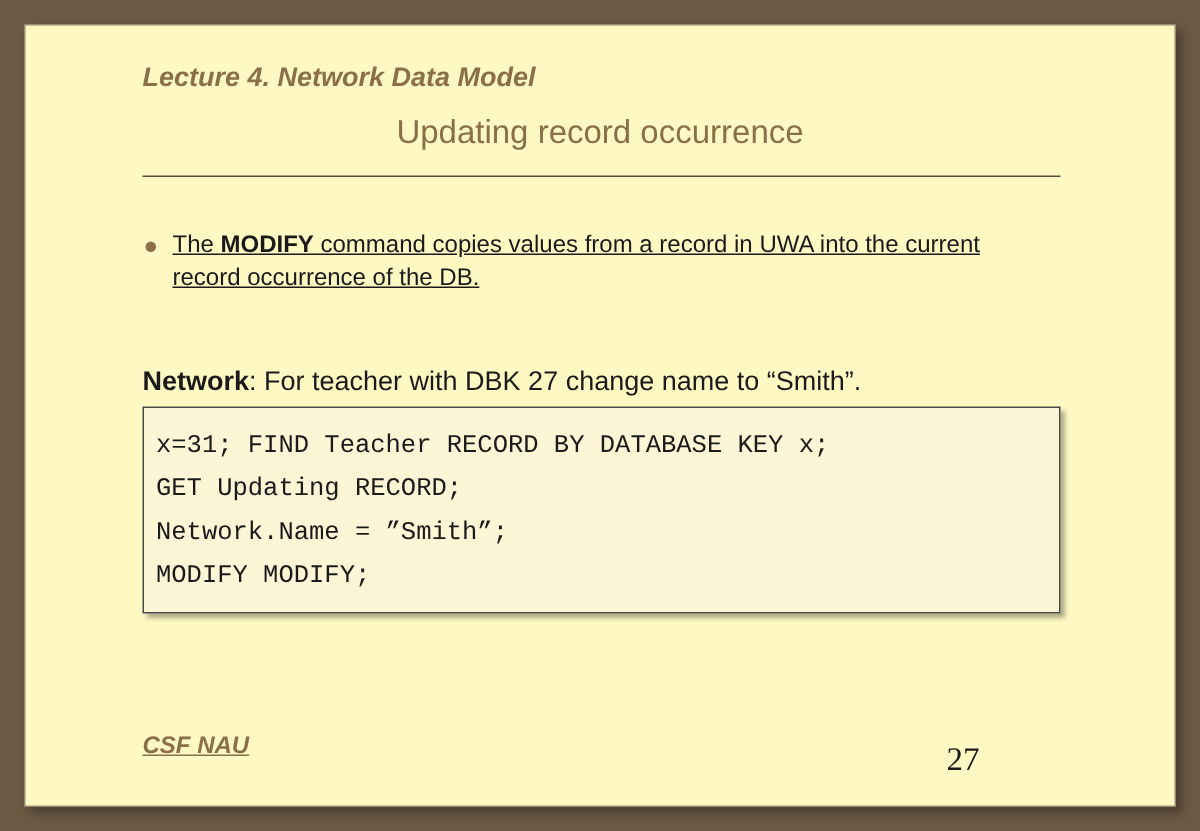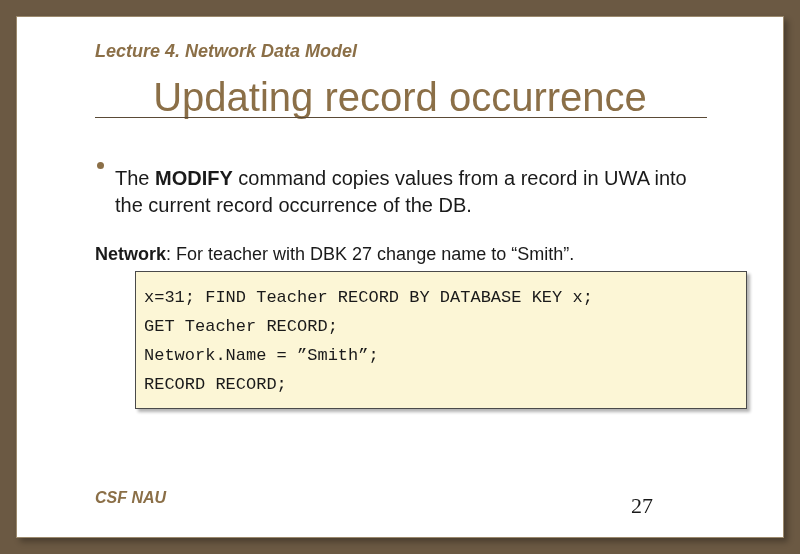--- a/index.html
+++ b/index.html
@@ -13,59 +13,60 @@
       background: #6b5943;
       font-family: Arial, Helvetica, sans-serif;
       overflow: hidden;
     }
     .slide {
       position: absolute;
       top: 16px;
       left: 16px;
       width: 768px;
       height: 522px;
-      background: #ffffff;
+      background: #fef9c3;
       border: 1px solid #9c8a6e;
       box-shadow: 4px 4px 6px rgba(0,0,0,0.3);
     }
     .lecture-header {
       position: absolute;
       top: 24px;
       left: 78px;
       color: #8b6f47;
       font-weight: bold;
       font-style: italic;
       font-size: 18px;
     }
     .slide-title {
       position: absolute;
       top: 58px;
       left: 0;
       width: 100%;
       text-align: center;
       color: #8b6f47;
-      font-size: 40px;
+      font-size: 22px;
       font-weight: normal;
     }
     .title-rule {
       position: absolute;
       top: 100px;
       left: 78px;
       width: 612px;
       height: 0;
       border-top: 1px solid #5a4a36;
     }
     .body-text {
       position: absolute;
-      top: 148px;
+      top: 136px;
       left: 98px;
       width: 580px;
       color: #1a1a1a;
-      font-size: 20px;
+      font-size: 16px;
       line-height: 1.35;
+      text-decoration: underline;
     }
     .bullet-dot-wrap {
       position: absolute;
       top: 138px;
       left: 80px;
     }
     .bullet-dot {
       width: 7px;
       height: 7px;
       background: #8b6f47;
@@ -88,34 +89,34 @@
       left: 78px;
       width: 612px;
       background: #fcf6d6;
       border: 1px solid #4a4a4a;
       box-shadow: 3px 3px 3px rgba(0,0,0,0.3);
       padding: 12px 8px 8px 8px;
       font-family: "Courier New", Courier, monospace;
       font-size: 17px;
       color: #1a1a1a;
       line-height: 1.7;
-      margin-left: 40px;
     }
     .code-line {
       display: block;
       white-space: pre;
     }
     .footer-label {
       position: absolute;
       bottom: 30px;
       left: 78px;
       color: #8b6f47;
       font-weight: bold;
       font-style: italic;
       font-size: 16px;
+      text-decoration: underline;
     }
     .page-number {
       position: absolute;
       bottom: 18px;
       right: 130px;
       color: #1a1a1a;
       font-size: 22px;
       font-family: "Times New Roman", Times, serif;
       margin-top: 28px;
     }
@@ -136,22 +137,22 @@
   <div class="body-text">
     <span>The </span><b>MODIFY</b><span> command copies values from a record in UWA into the current record occurrence of the DB.</span>
   </div>
 
   <div class="example-label">
     <span class="ex-word">Network</span><span>: For teacher with DBK 27 change name to “Smith”.</span>
   </div>
 
   <div class="code-box">
     <span class="code-line">x=31; FIND Teacher RECORD BY DATABASE KEY x;</span>
-    <span class="code-line">GET Teacher RECORD;</span>
+    <span class="code-line">GET Updating RECORD;</span>
     <span class="code-line">Network.Name = ”Smith”;</span>
-    <span class="code-line">RECORD RECORD;</span>
+    <span class="code-line">MODIFY MODIFY;</span>
   </div>
 
   <div class="footer-label">CSF NAU</div>
 
   <div class="page-number">27</div>
 
 </div>
 
 </body></html>

